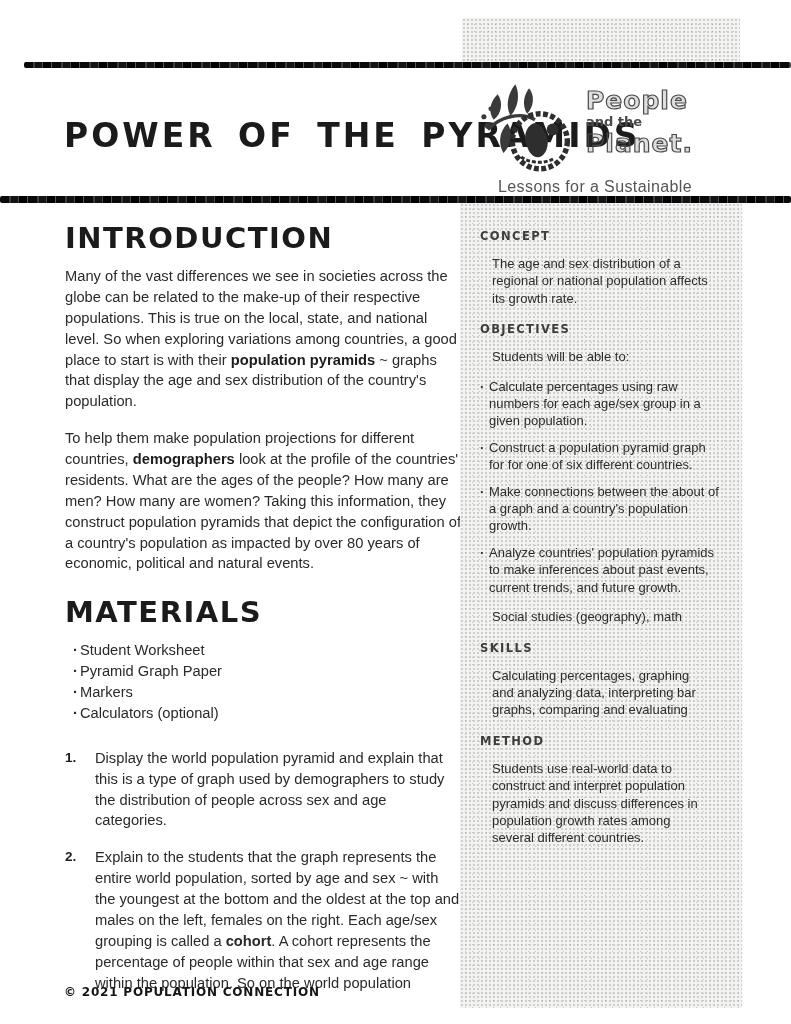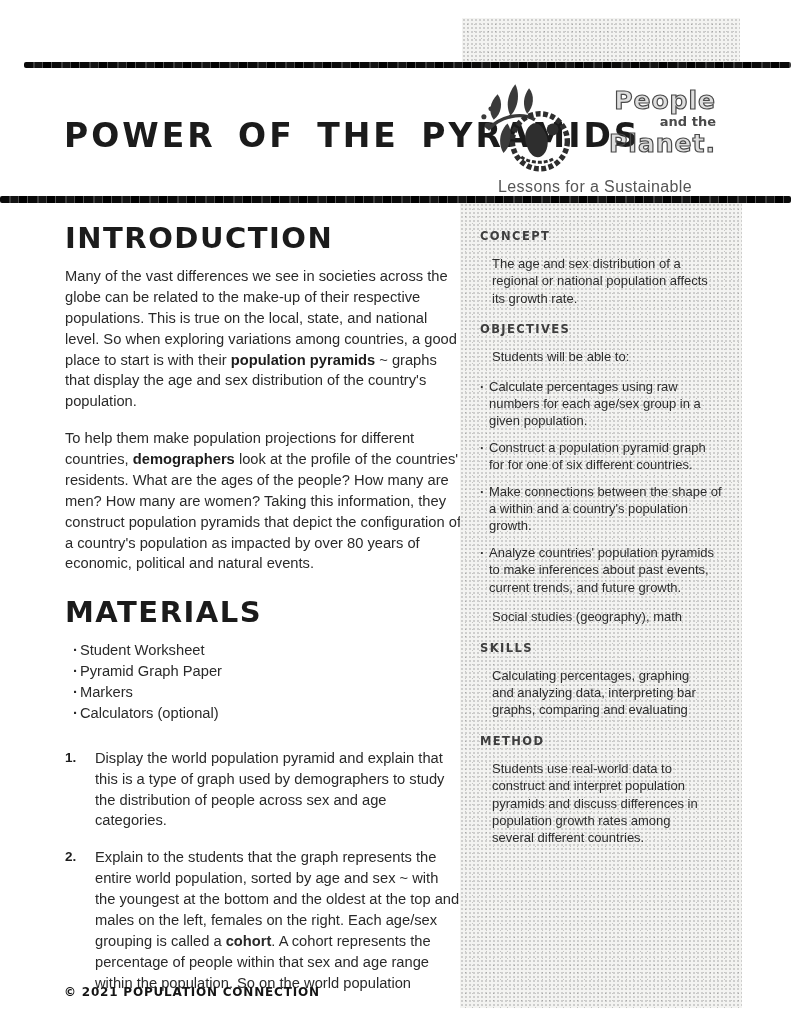--- a/index.html
+++ b/index.html
@@ -25,21 +25,21 @@
   .rule.r2{left:0;top:196px;width:791px;height:7px;}
 
   
   .stamp{font-family:"DejaVu Sans",sans-serif;font-weight:800;color:#1b1b1b;}
 
   .page-title{position:absolute;left:64px;top:116px;font-size:33px;letter-spacing:3px;word-spacing:8px;margin:0;}
 
   
   .logo{position:absolute;left:472px;top:80px;width:278px;height:116px;}
   .logo-icon{position:absolute;left:6px;top:2px;width:108px;height:94px;}
-  .logo-text{position:absolute;left:114px;top:8px;width:130px;text-align:right;font-family:"DejaVu Sans",sans-serif;}
+  .logo-text{position:absolute;left:114px;top:8px;width:130px;text-align:left;font-family:"DejaVu Sans",sans-serif;}
   .logo-name{font-size:25px;font-weight:700;letter-spacing:1px;color:rgba(70,70,70,0.18);-webkit-text-stroke:1.2px #4a4a4a;line-height:1.05;}
   .logo-mid{font-size:13px;font-weight:700;color:#4a4a4a;line-height:1.3;}
   .tagline{position:absolute;left:26px;top:98px;width:236px;text-align:left;font-size:16px;letter-spacing:0.4px;color:#555;}
 
   
   main{position:absolute;left:65px;top:224px;width:397px;}
   .section-h{font-size:29px;letter-spacing:1.5px;margin:0 0 13px;line-height:1;}
   .section-block{margin-bottom:24px;}
   .body-p{margin:0 0 16px;font-size:14.7px;line-height:1.42;color:#2a2a2a;}
   .body-p b{color:#1d1d1d;}
@@ -133,21 +133,21 @@
   <aside class="texture">
 
     <h3 class="side-h first">CONCEPT</h3>
     <p class="side-p">The age and sex distribution of a regional or national population affects its growth rate.</p>
 
     <h3 class="side-h">OBJECTIVES</h3>
     <p class="side-p">Students will be able to:</p>
     <ul class="side-list">
       <li class="side-li"><span class="bullet">·</span><span>Calculate percentages using raw numbers for each age/sex group in a given population.</span></li>
       <li class="side-li"><span class="bullet">·</span><span>Construct a population pyramid graph for for one of six different countries.</span></li>
-      <li class="side-li"><span class="bullet">·</span><span>Make connections between the shape of a within and a country's population growth.</span></li>
+      <li class="side-li"><span class="bullet">·</span><span>Make connections between the about of a graph and a country's population growth.</span></li>
       <li class="side-li"><span class="bullet">·</span><span>Analyze countries' population pyramids to make inferences about past events, current trends, and future growth.</span></li>
     </ul>
 
     <p class="side-p">Social studies (geography), math</p>
 
     <h3 class="side-h">SKILLS</h3>
     <p class="side-p">Calculating percentages, graphing and analyzing data, interpreting bar graphs, comparing and evaluating</p>
 
     <h3 class="side-h">METHOD</h3>
     <p class="side-p">Students use real-world data to construct and interpret population pyramids and discuss differences in population growth rates among several different countries.</p>

